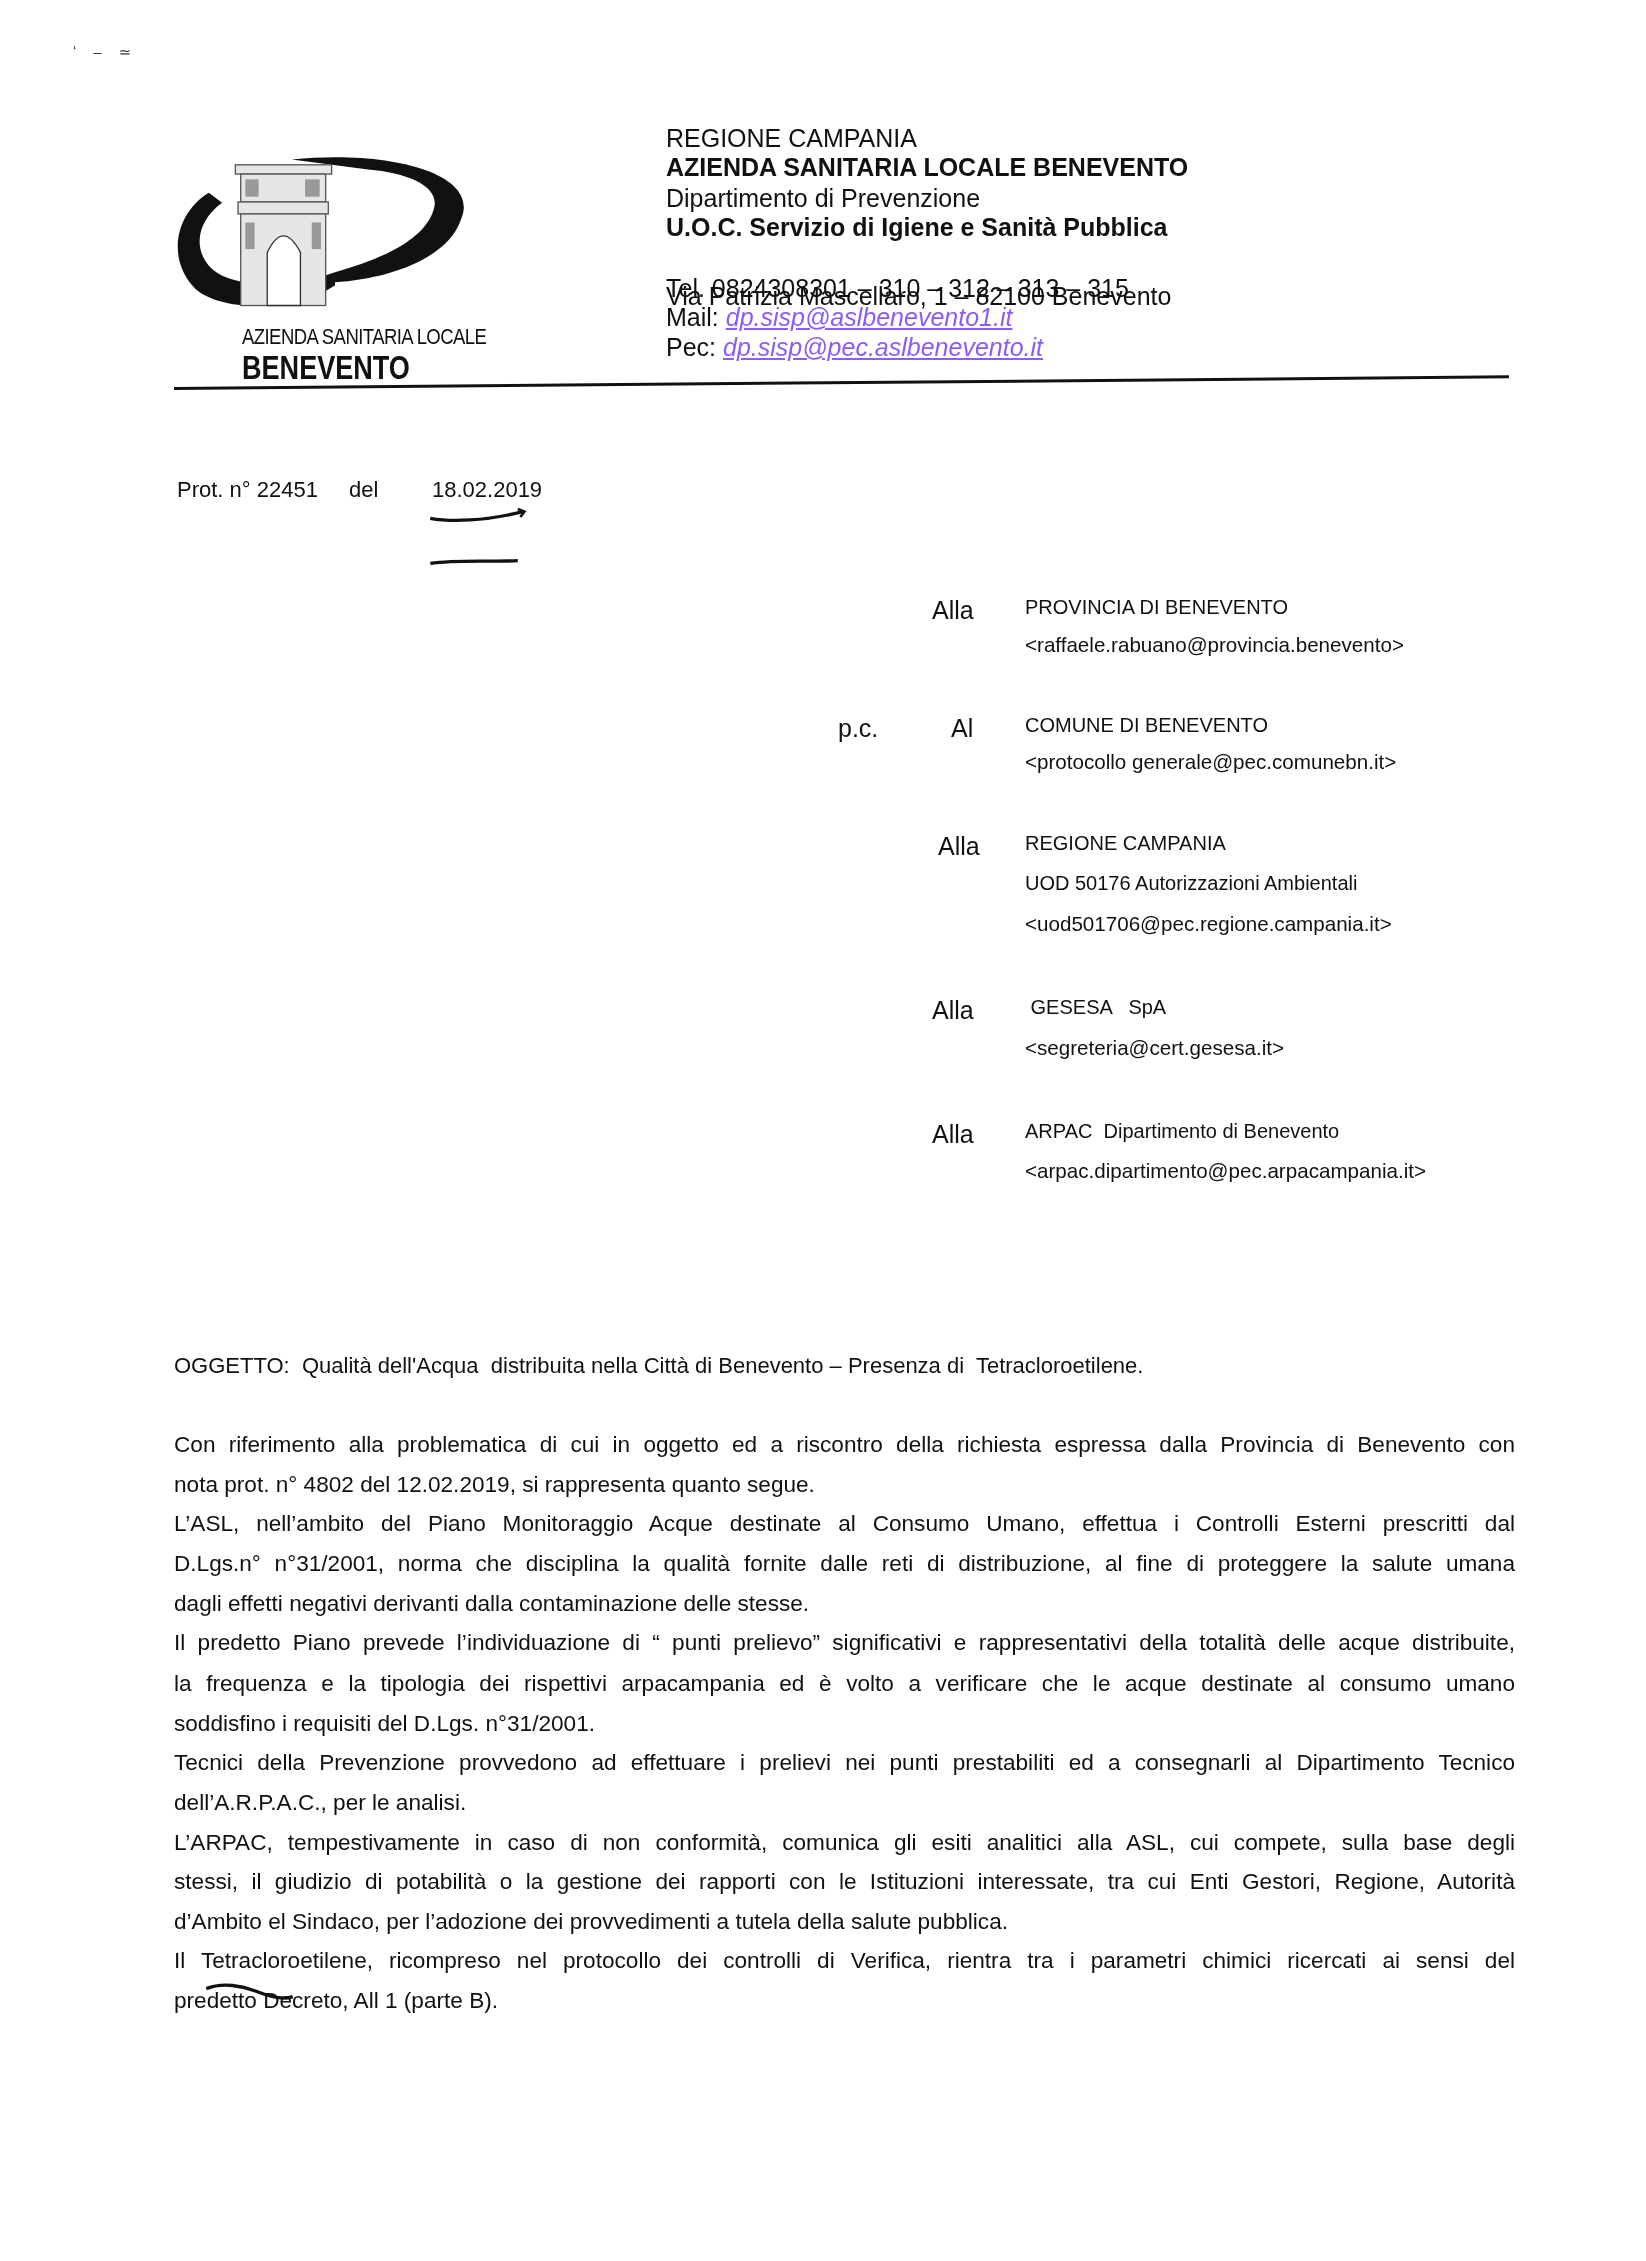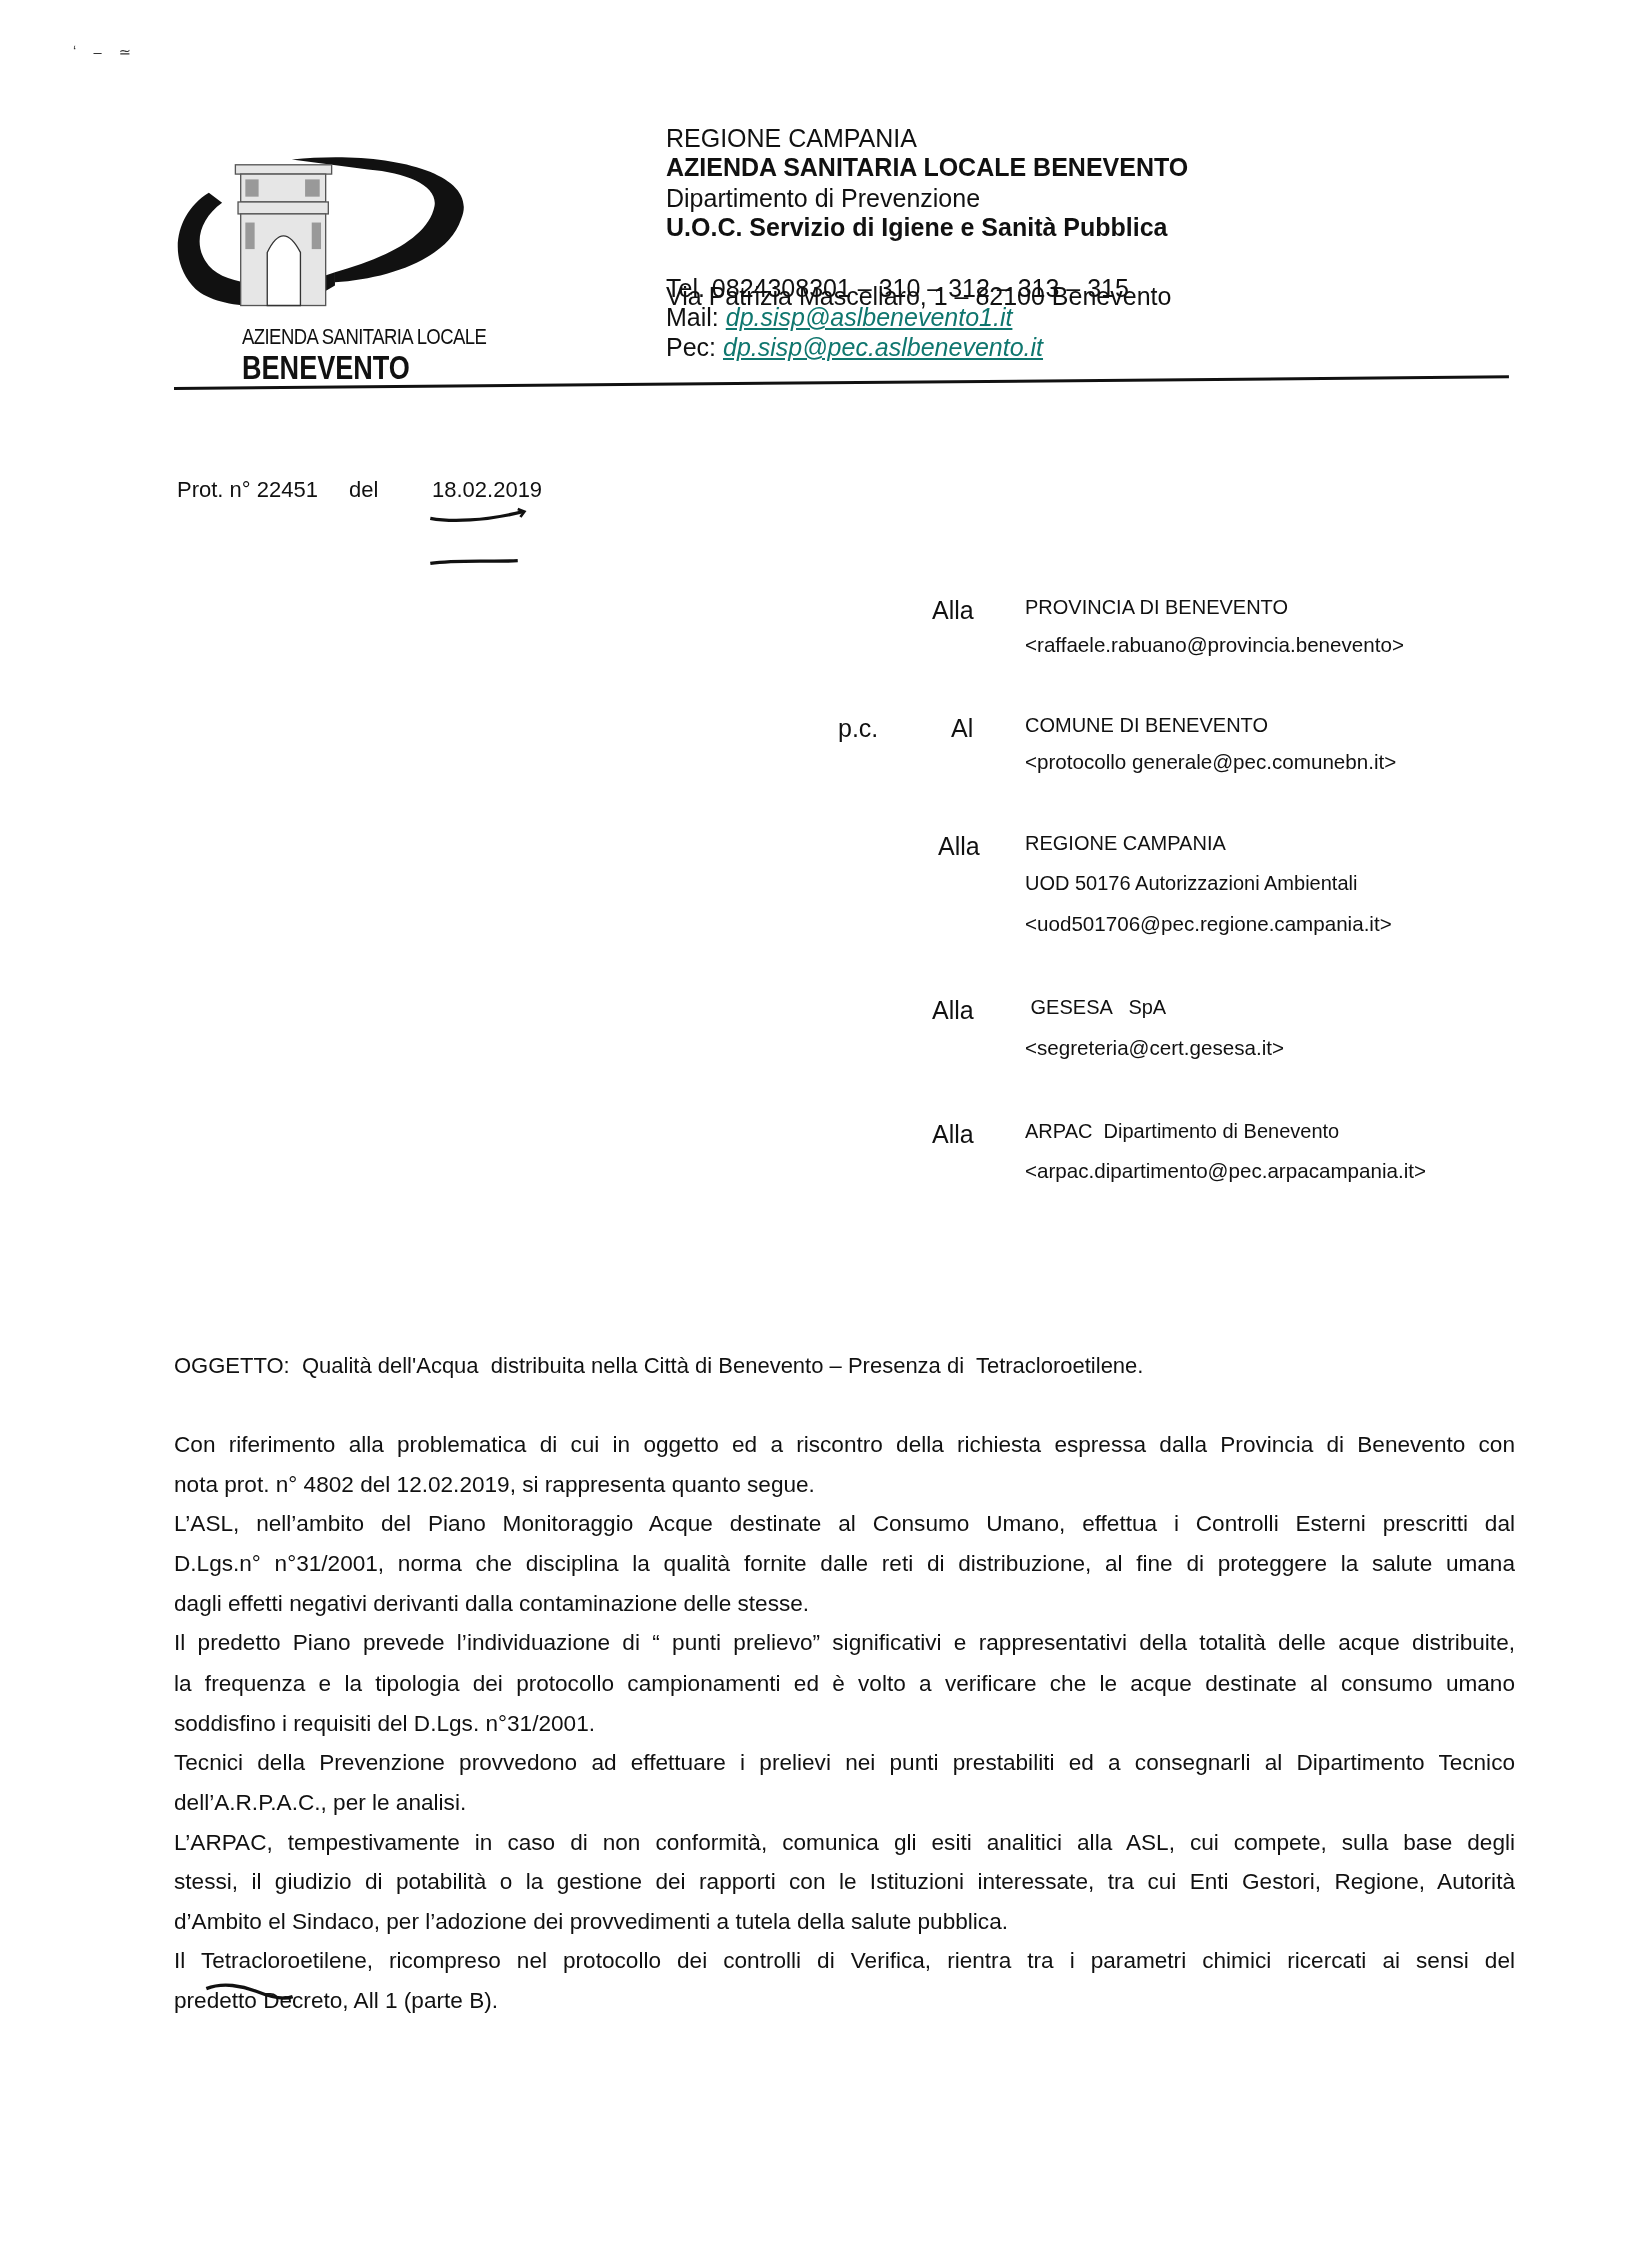--- a/index.html
+++ b/index.html
@@ -14,21 +14,21 @@
 
   
   #logo { left: 169px; top: 146px; width: 312px; height: 219px; }
   #logo svg { position: absolute; left: 0; top: 0; }
   #logo-line1 { left: 73px; top: 178px; font-size: 22.6px; font-family: "Liberation Sans", sans-serif; letter-spacing: -0.7px; transform: scaleX(0.82); transform-origin: left top; color: #111; }
   #logo-line2 { left: 73px; top: 203px; font-size: 33px; font-weight: bold; transform: scaleX(0.82); transform-origin: left top; color: #111; }
 
   
   .lh { position: absolute; left: 666px; font-size: 25px; white-space: nowrap; line-height: 1; }
   .lh.bold { font-weight: bold; }
-  .lh a { color: #0f766e; font-style: italic; text-decoration: underline; }
+  .lh a { color: #8b5cf6; font-style: italic; text-decoration: underline; }
 
   
   #header-rule { position: absolute; left: 174px; top: 387px; width: 1335px; height: 3.3px; background: #111; transform: rotate(-0.5deg); transform-origin: left center; }
 
   
   .prot { position: absolute; top: 477px; font-size: 22px; white-space: nowrap; }
   #prot-strokes { position: absolute; left: 425px; top: 505px; }
 
   
   .rcp-prefix { position: absolute; font-size: 25px; white-space: nowrap; }
@@ -130,21 +130,21 @@
 
 <div id="subject" style="white-space:pre;">OGGETTO:  Qualità dell'Acqua  distribuita nella Città di Benevento – Presenza di  Tetracloroetilene.</div>
 
 <div>
   <div class="body-line just" style="top:1432px;">Con riferimento alla problematica di cui in oggetto ed a riscontro della richiesta espressa dalla Provincia di Benevento con</div>
   <div class="body-line" style="top:1472px;">nota prot. n° 4802 del 12.02.2019, si rappresenta quanto segue.</div>
   <div class="body-line just" style="top:1511px;">L’ASL, nell’ambito del Piano Monitoraggio Acque destinate al Consumo Umano, effettua i Controlli Esterni prescritti dal</div>
   <div class="body-line just" style="top:1551px;">D.Lgs.n° n°31/2001, norma che disciplina la qualità fornite dalle reti di distribuzione, al fine di proteggere la salute umana</div>
   <div class="body-line" style="top:1591px;">dagli effetti negativi derivanti dalla contaminazione delle stesse.</div>
   <div class="body-line just" style="top:1630px;">Il predetto Piano prevede l’individuazione di “ punti prelievo” significativi e rappresentativi della totalità delle acque distribuite,</div>
-  <div class="body-line just" style="top:1671px;">la frequenza e la tipologia dei protocollo campionamenti ed è volto a verificare che le acque destinate al consumo umano</div>
+  <div class="body-line just" style="top:1671px;">la frequenza e la tipologia dei rispettivi arpacampania ed è volto a verificare che le acque destinate al consumo umano</div>
   <div class="body-line" style="top:1711px;">soddisfino i requisiti del D.Lgs. n°31/2001.</div>
   <div class="body-line just" style="top:1750px;">Tecnici della Prevenzione provvedono  ad effettuare  i prelievi nei punti prestabiliti ed a consegnarli al Dipartimento Tecnico</div>
   <div class="body-line" style="top:1790px;">dell’A.R.P.A.C., per le analisi.</div>
   <div class="body-line just" style="top:1830px;">L’ARPAC, tempestivamente in caso di non conformità, comunica gli esiti analitici alla ASL,  cui compete, sulla base degli</div>
   <div class="body-line just" style="top:1869px;">stessi, il giudizio di potabilità o la gestione dei rapporti con le Istituzioni interessate, tra cui Enti Gestori, Regione, Autorità</div>
   <div class="body-line" style="top:1909px;">d’Ambito el Sindaco, per l’adozione dei provvedimenti a tutela della salute pubblica.</div>
   <div class="body-line just" style="top:1948px;">Il Tetracloroetilene, ricompreso nel protocollo dei controlli di Verifica, rientra  tra i parametri chimici ricercati ai sensi del</div>
   <div class="body-line" style="top:1988px;">predetto Decreto, All 1 (parte B).</div>
 </div>
 <svg class="strike-ink" width="93" height="26.6" viewBox="0 0 140 40">

